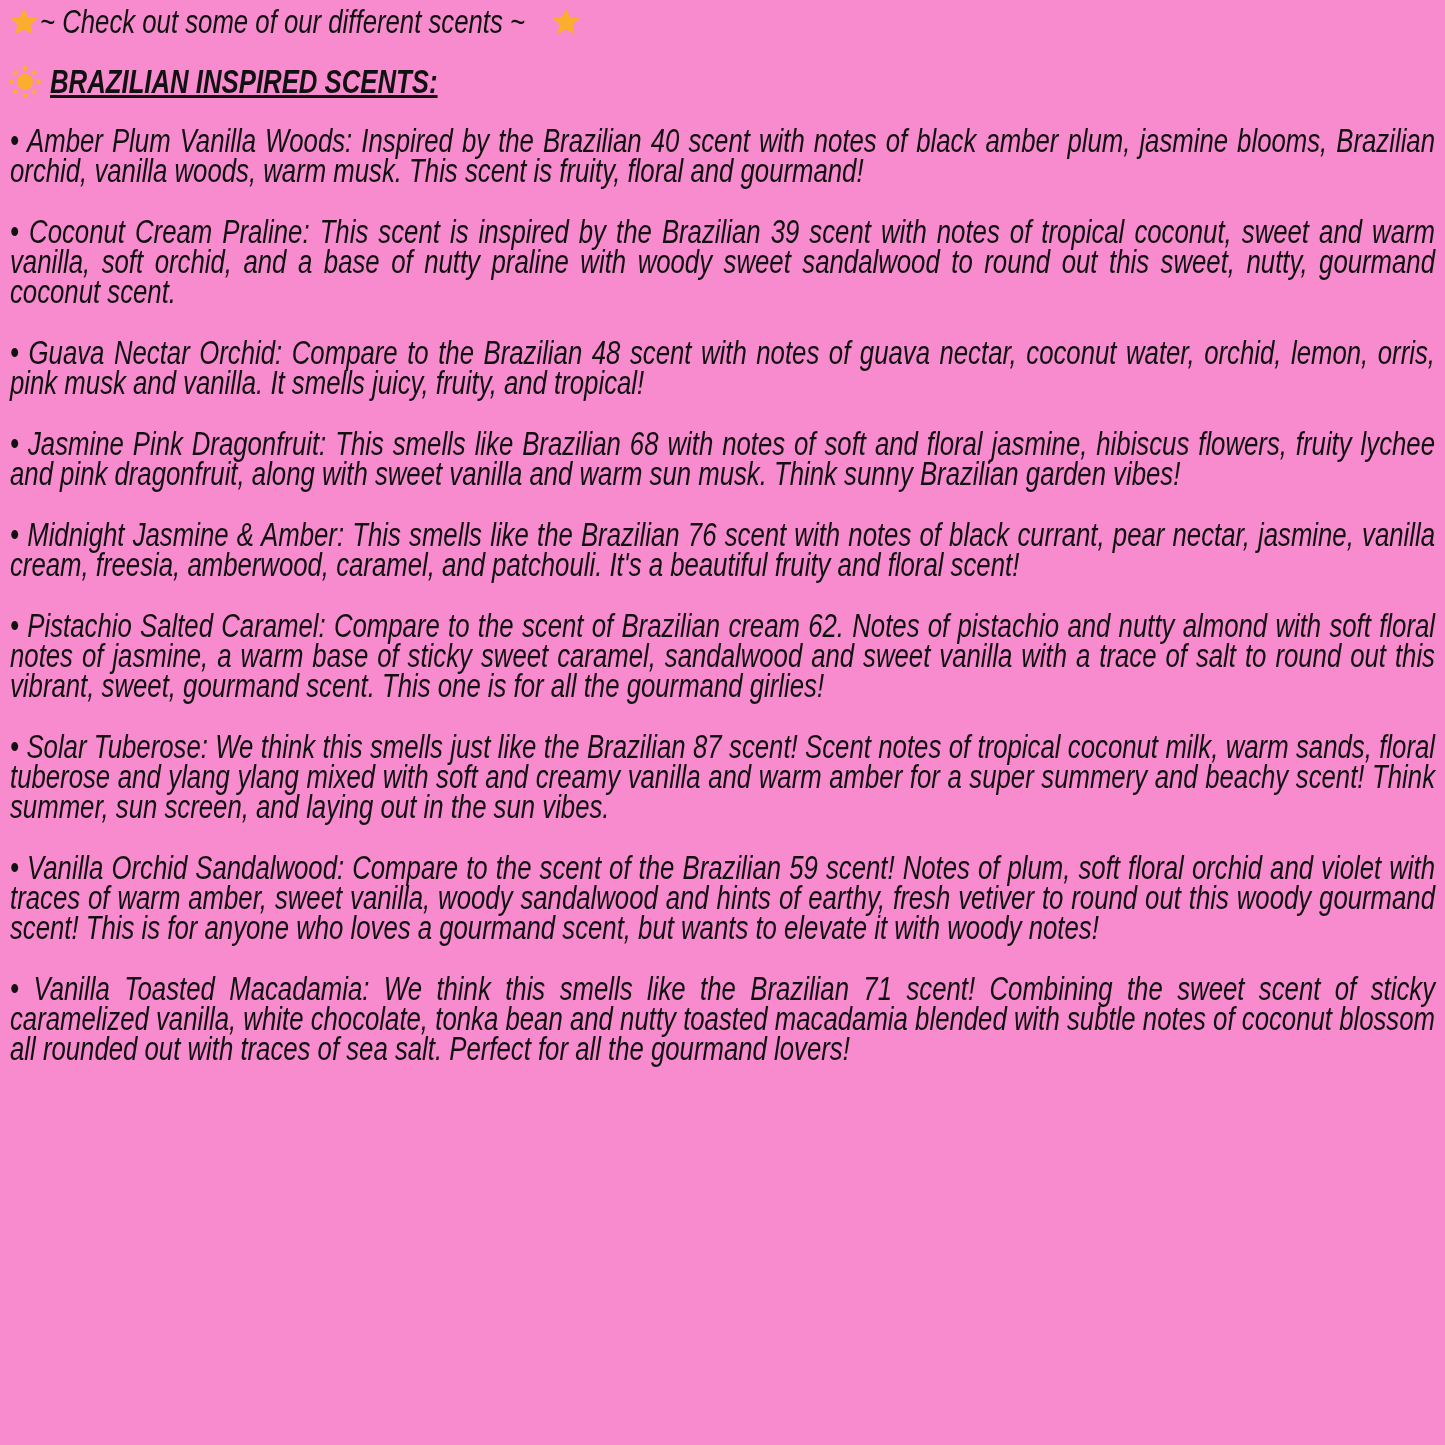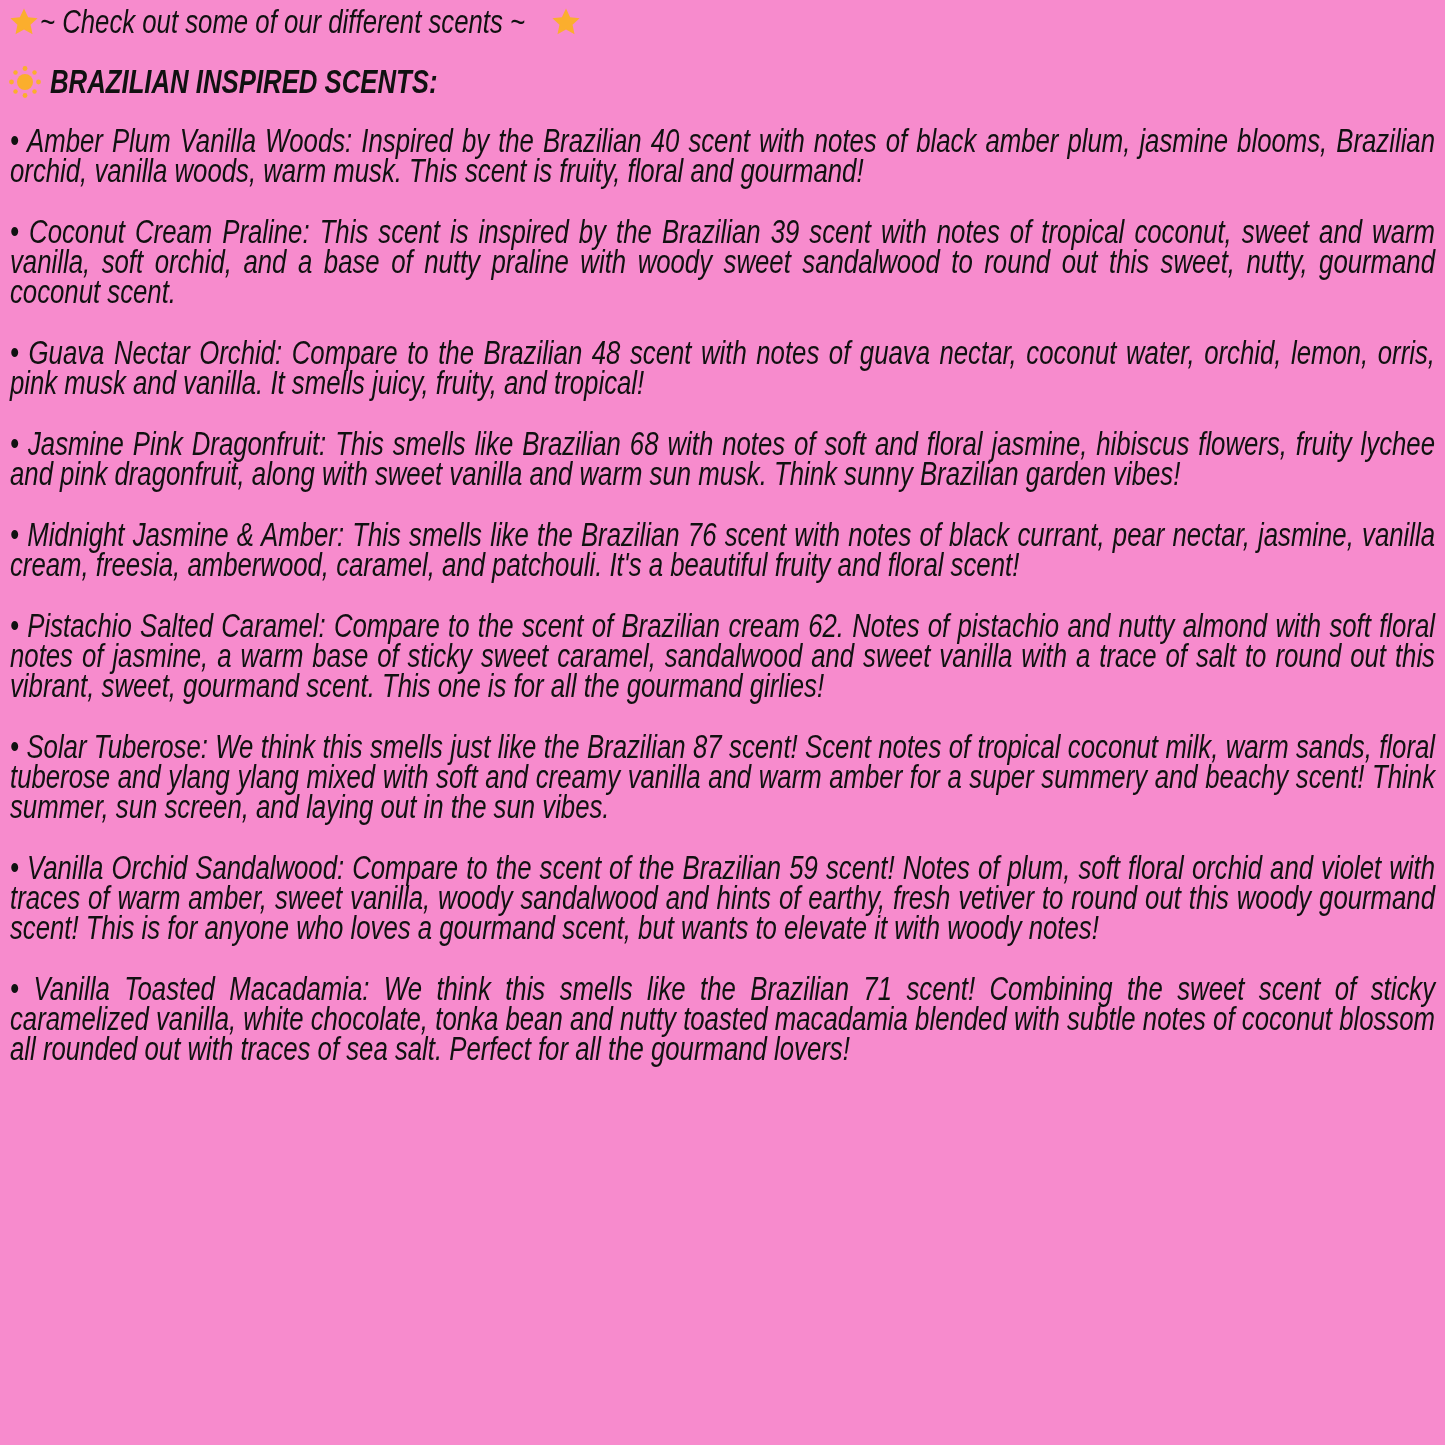--- a/index.html
+++ b/index.html
@@ -51,20 +51,21 @@
       flex: none;
     }
     .heading {
       position: absolute;
       left: -2px;
       top: 62px;
       height: 40px;
       display: flex;
       align-items: center;
       white-space: nowrap;
+      text-decoration: underline;
     }
     .heading .txt {
       font-style: italic;
       font-weight: bold;
       font-size: 33px;
       display: inline-block;
       transform: scaleX(0.78);
       transform-origin: left center;
       margin-left: 8px;
     }

